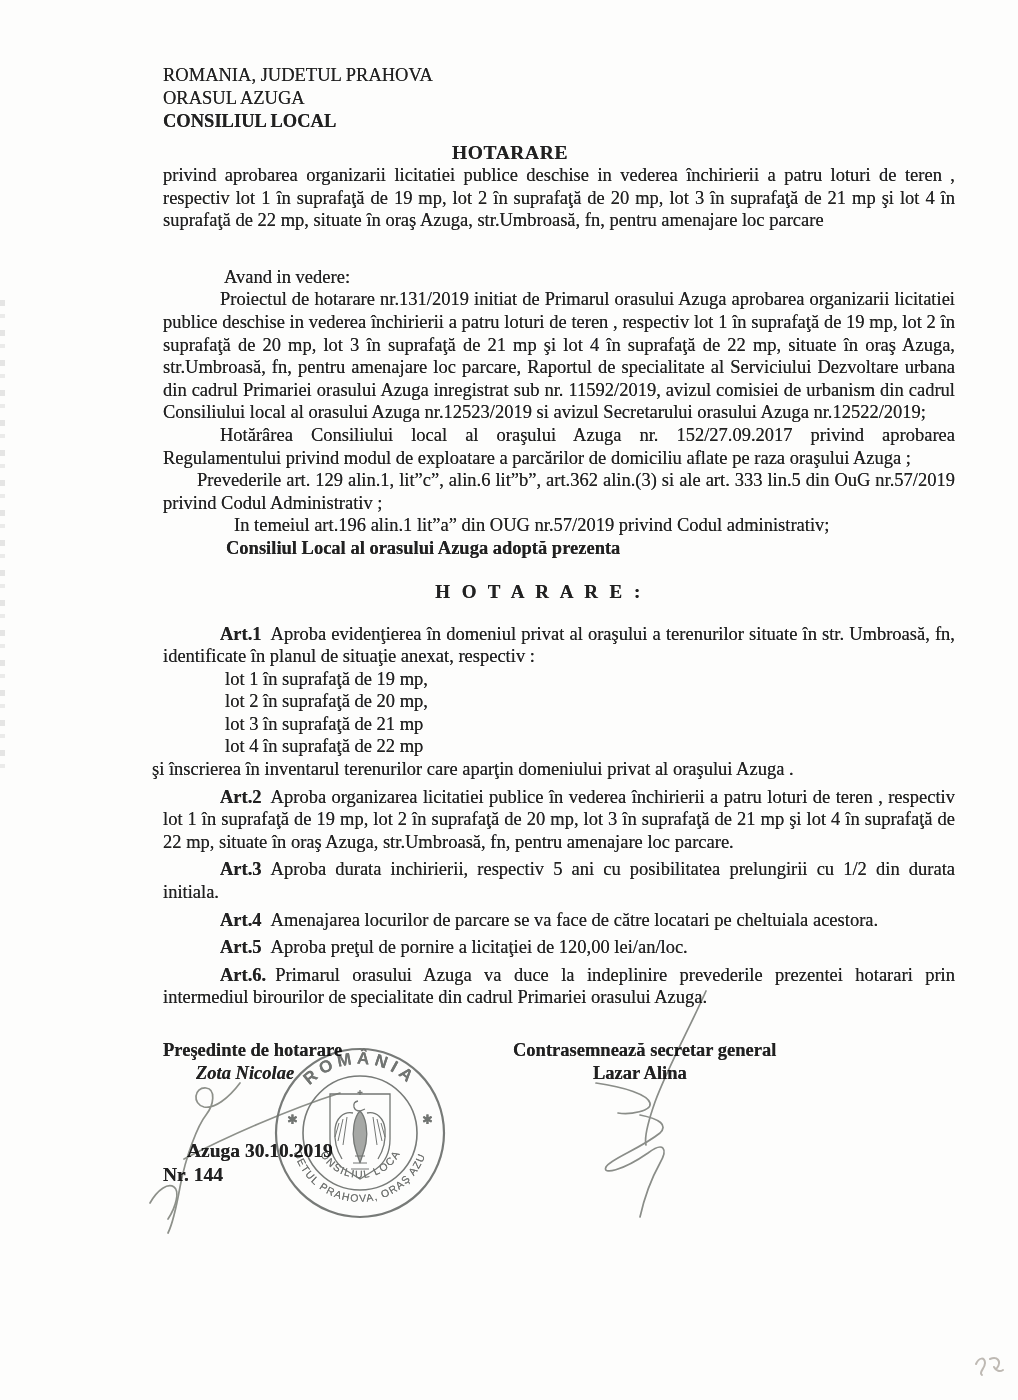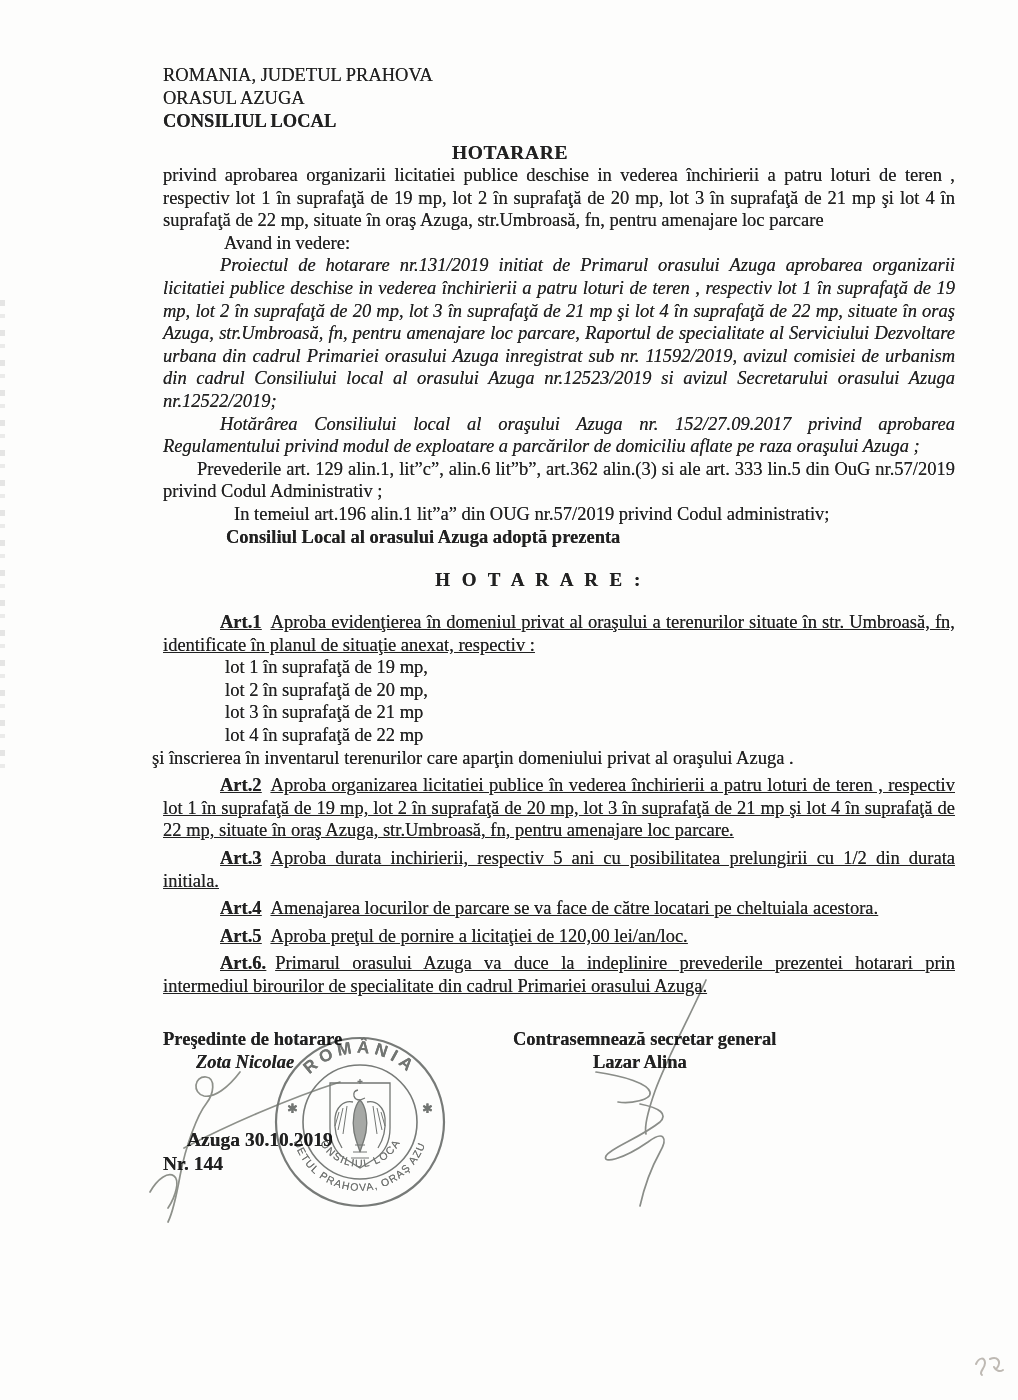--- a/index.html
+++ b/index.html
@@ -16,31 +16,31 @@
   }
   p{margin:0;}
   .b{font-weight:bold;}
   .j{text-align:justify;}
   .hdr div{line-height:23px;}
   .title{
     text-align:center;font-size:19.5px;line-height:23px;
     position:relative;left:-49px;letter-spacing:.6px;margin-top:8px;
   }
   .subject{ text-align:justify; }
-  .intro{text-indent:61px;}
-  .ind57{text-indent:57px;font-style:italic;}
+  .intro{margin-top:34px;text-indent:61px;}
+  .ind57{text-indent:57px;}
   .ind34{text-indent:34px;}
   .ind71{text-indent:71px;}
   .ind63{text-indent:63px;}
   .decision{
     text-align:center;letter-spacing:2.5px;word-spacing:2px;
     margin-top:20px;margin-bottom:20px;line-height:23px;
     position:relative;left:-20px;font-size:19px;
   }
-  .art{text-indent:57px;margin-top:5px;text-decoration:underline;}
+  .art{text-indent:57px;margin-top:5px;}
   .artlbl{margin-right:9px;}
   .lots div{margin-left:62px;line-height:22.6px;font-family:Liberation Serif, serif;}
   .lotsfx{margin-left:-11px;}
   .signs{position:relative;margin-top:30px;height:250px;}
   .signs .abs{position:absolute;white-space:nowrap;}
   .role-left{left:0;top:0;}
   .name-left{left:33px;top:23px;font-style:italic;}
   .role-right{left:350px;top:0;}
   .name-right{left:430px;top:23px;}
   .place-date{left:0;top:101px;font-size:19.5px;margin-left:24px;}

